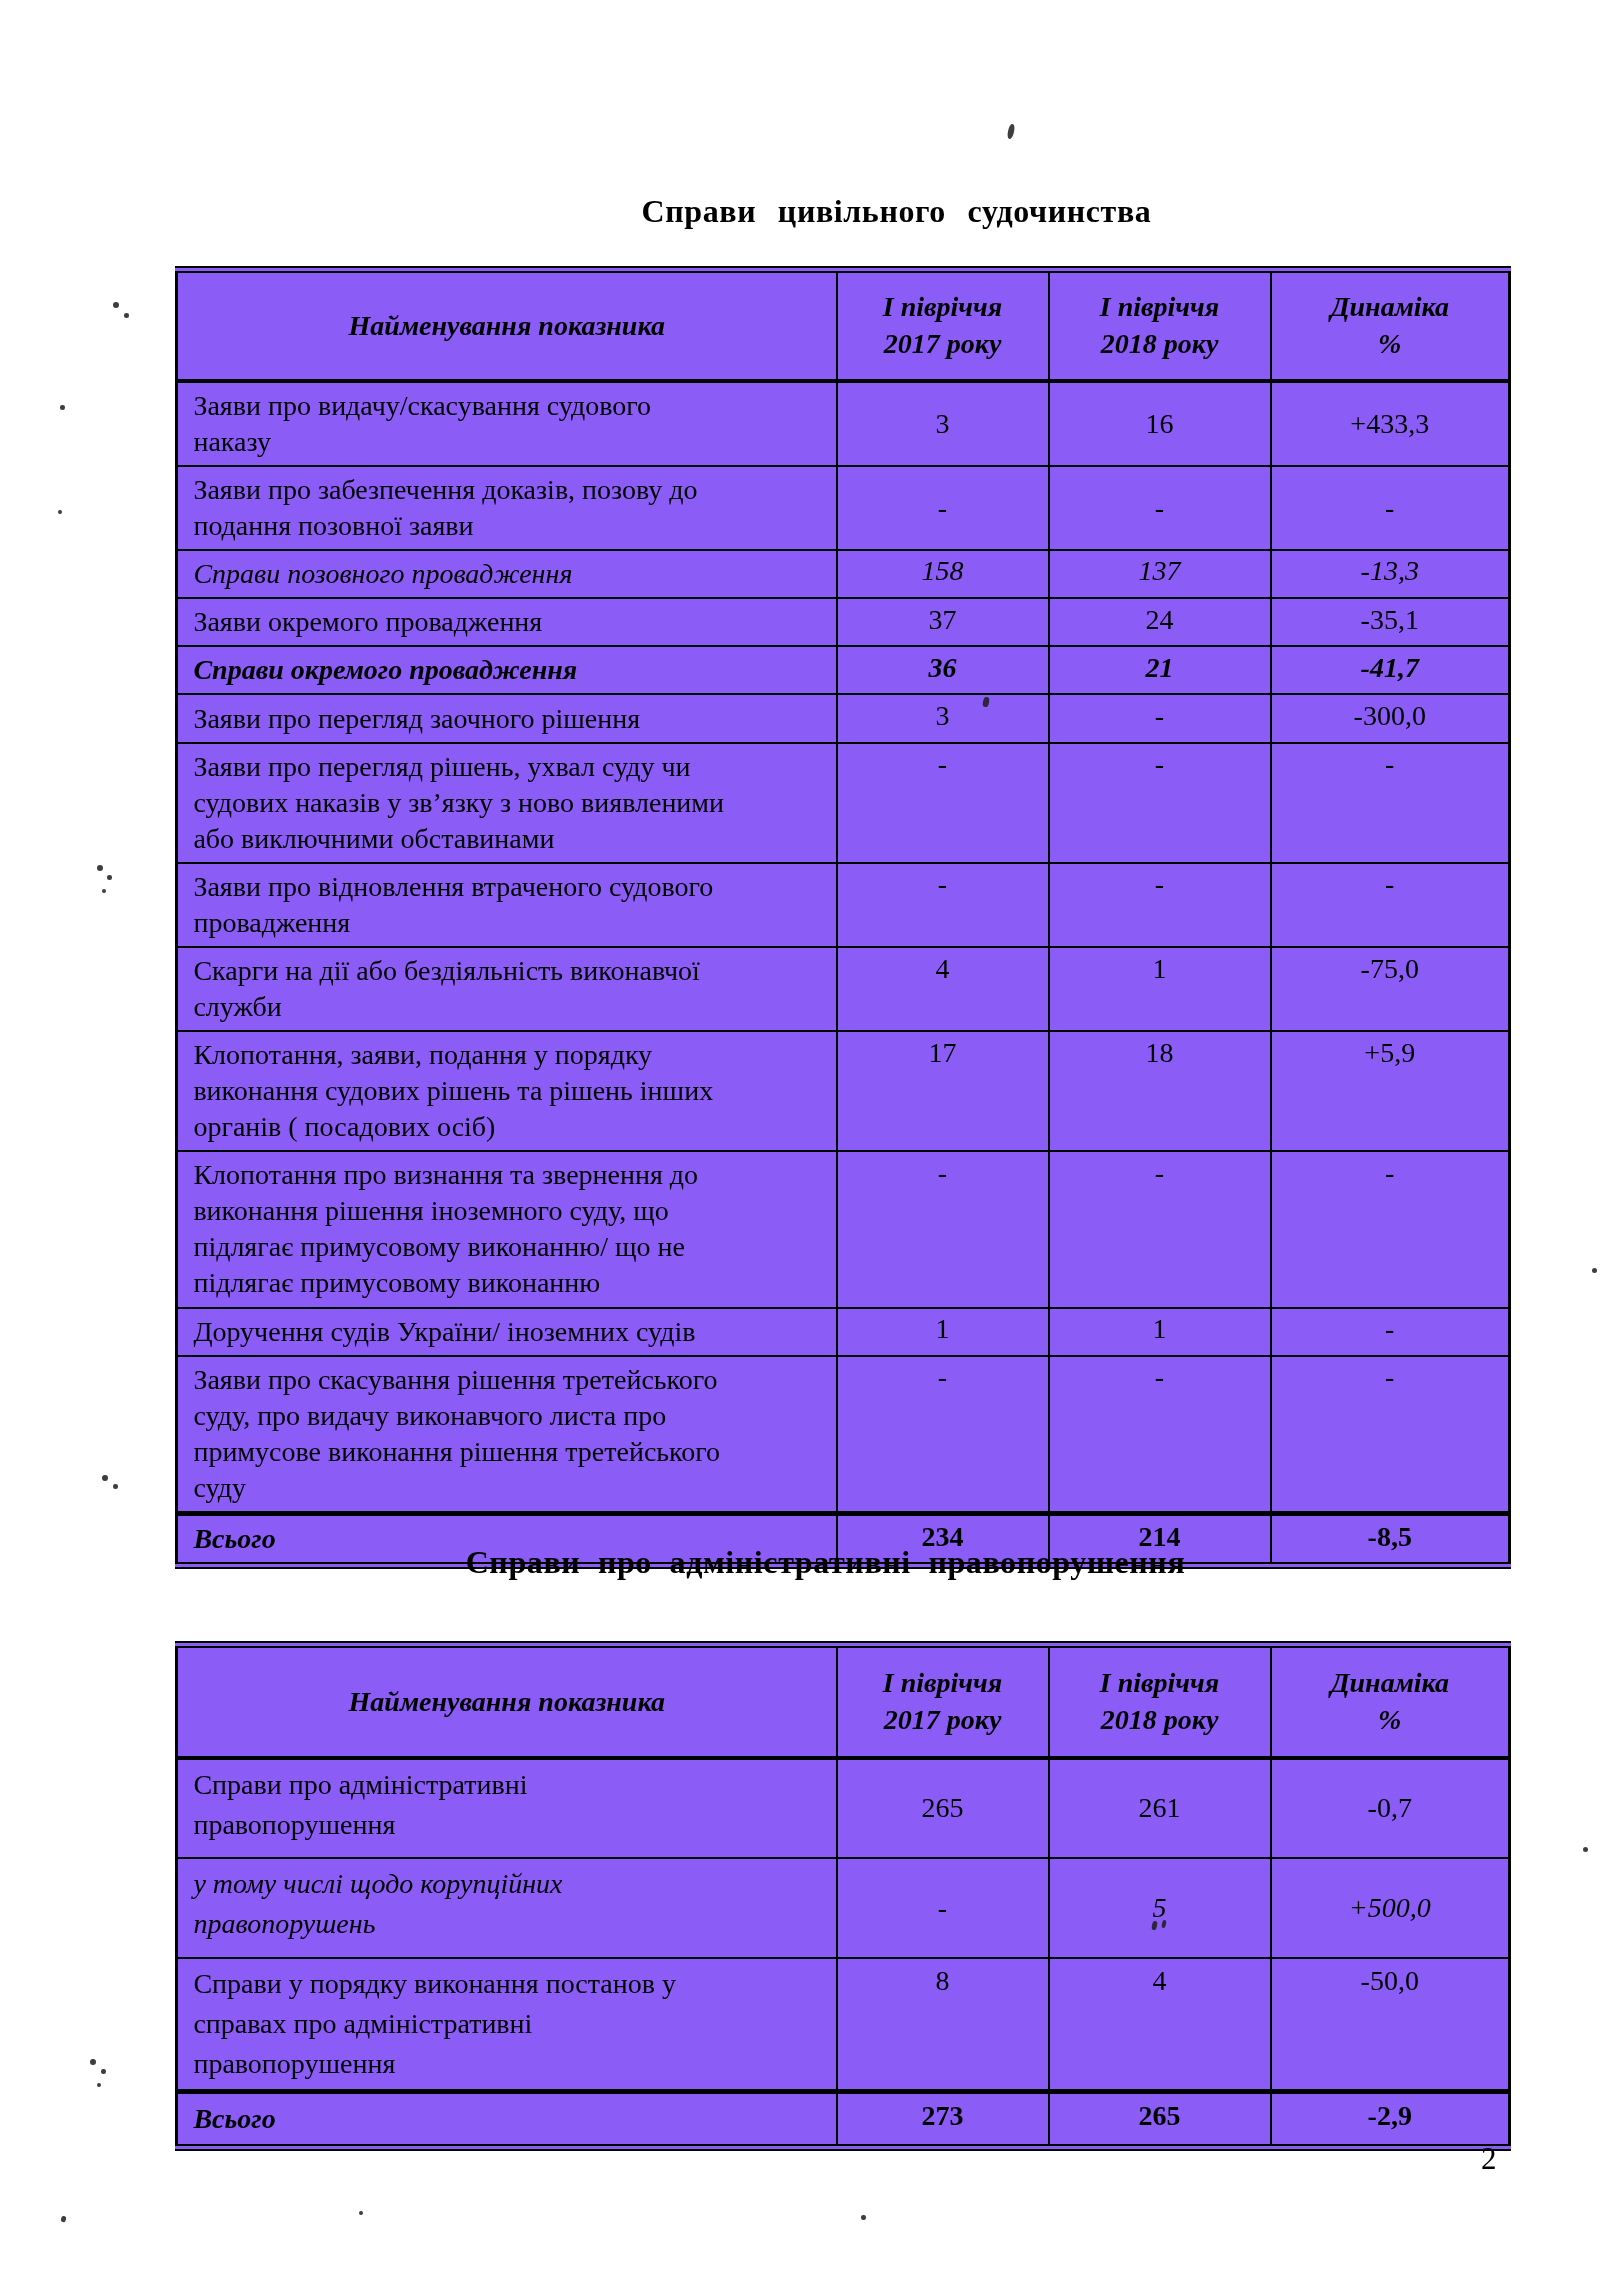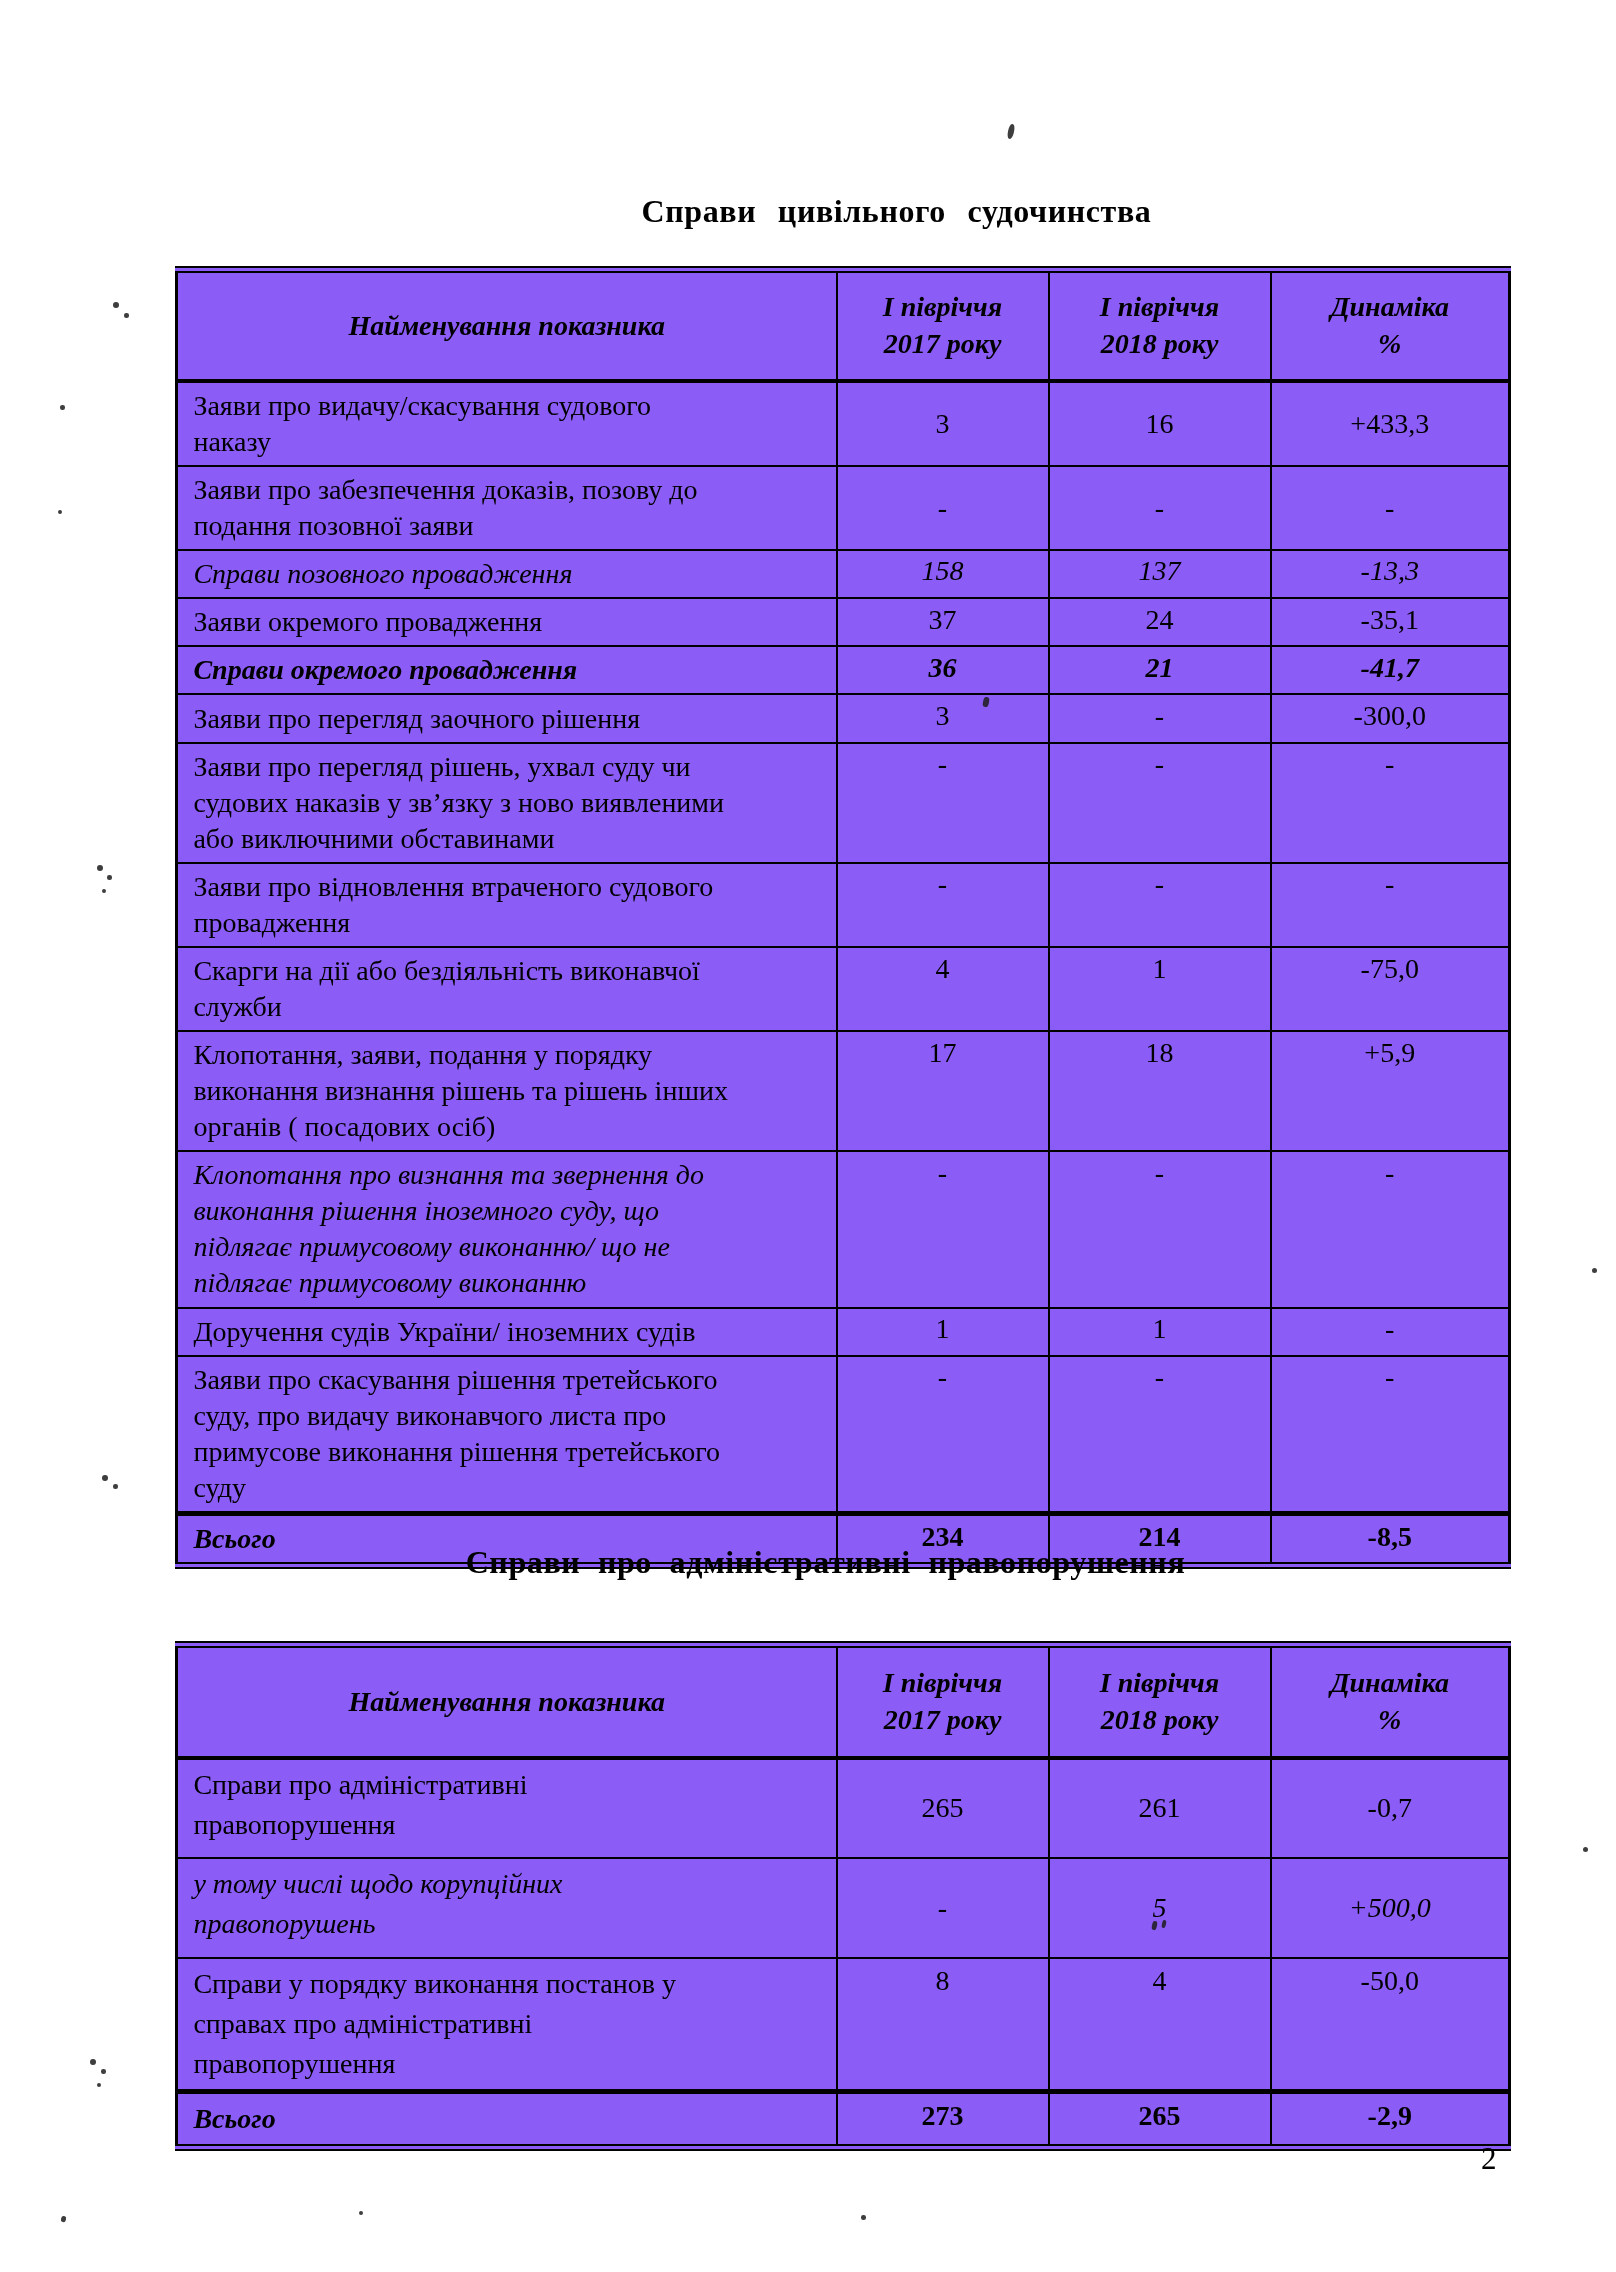--- a/index.html
+++ b/index.html
@@ -172,27 +172,27 @@
         </tr>
         <tr style="height: 80px;">
           <td class="label">Скарги на дії або бездіяльність виконавчої
 служби</td>
           <td class="value v-top">4</td>
           <td class="value v-top">1</td>
           <td class="value v-top">-75,0</td>
         </tr>
         <tr style="height: 120px;">
           <td class="label">Клопотання, заяви, подання у порядку
-виконання визнання рішень та рішень інших
+виконання судових рішень та рішень інших
 органів ( посадових осіб)</td>
           <td class="value v-top">17</td>
           <td class="value v-top">18</td>
           <td class="value v-top">+5,9</td>
         </tr>
-        <tr style="height: 116px; font-style: italic;">
+        <tr style="height: 116px;">
           <td class="label">Клопотання про визнання та звернення до
 виконання рішення іноземного суду, що
 підлягає примусовому виконанню/ що не
 підлягає примусовому виконанню</td>
           <td class="value v-top">-</td>
           <td class="value v-top">-</td>
           <td class="value v-top">-</td>
         </tr>
         <tr style="height: 40px;">
           <td class="label">Доручення судів України/ іноземних судів</td>

